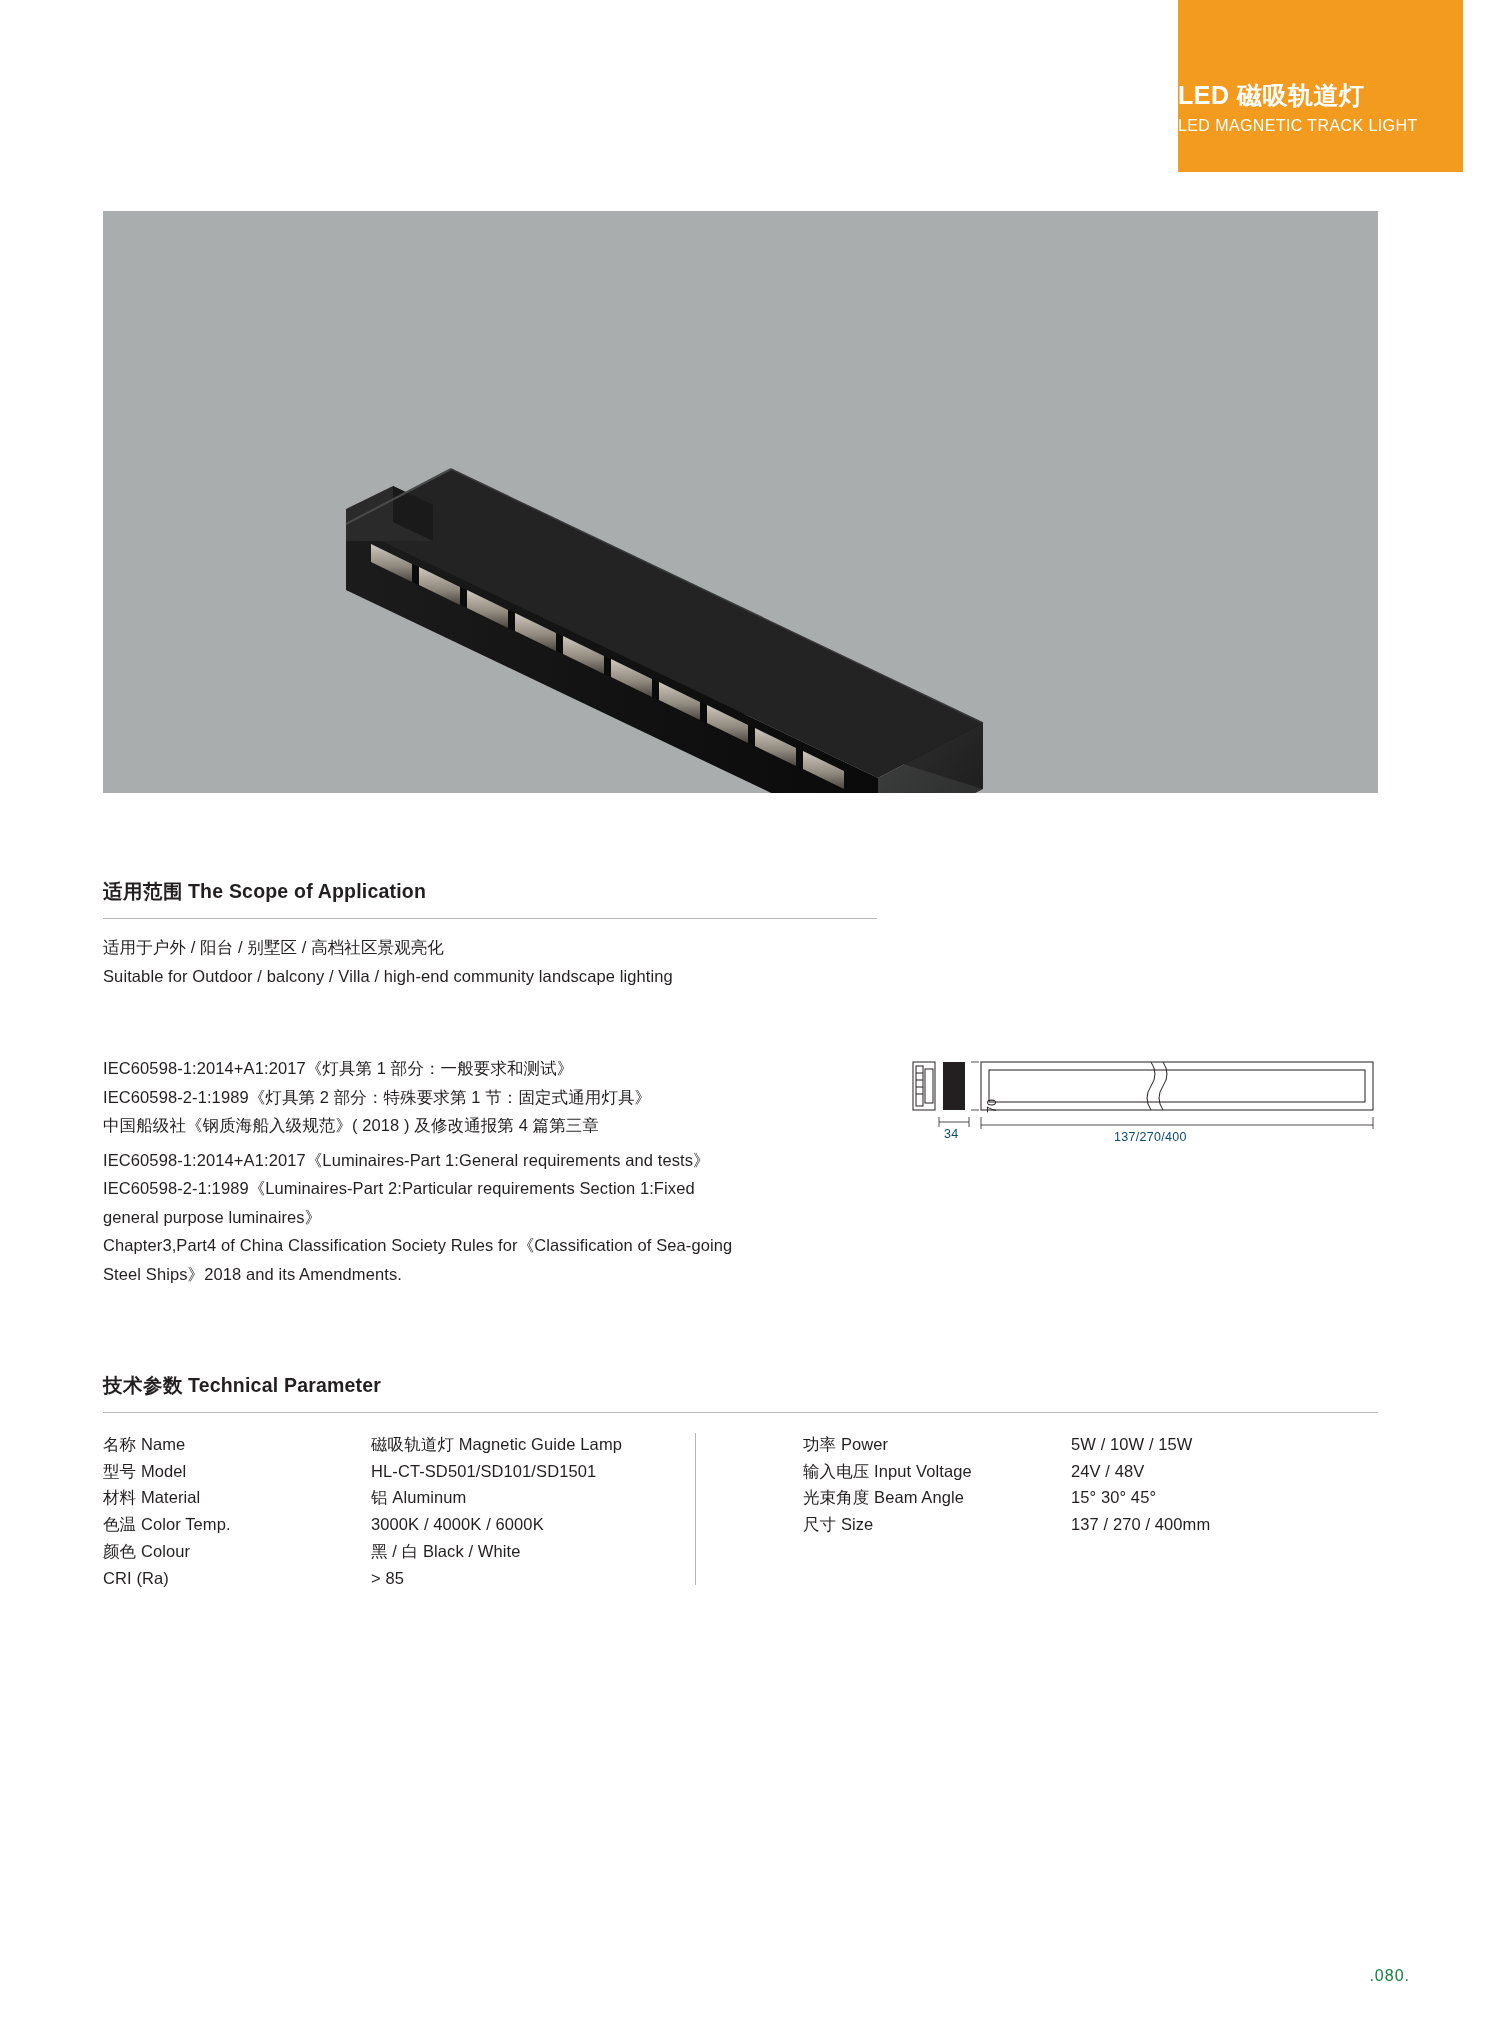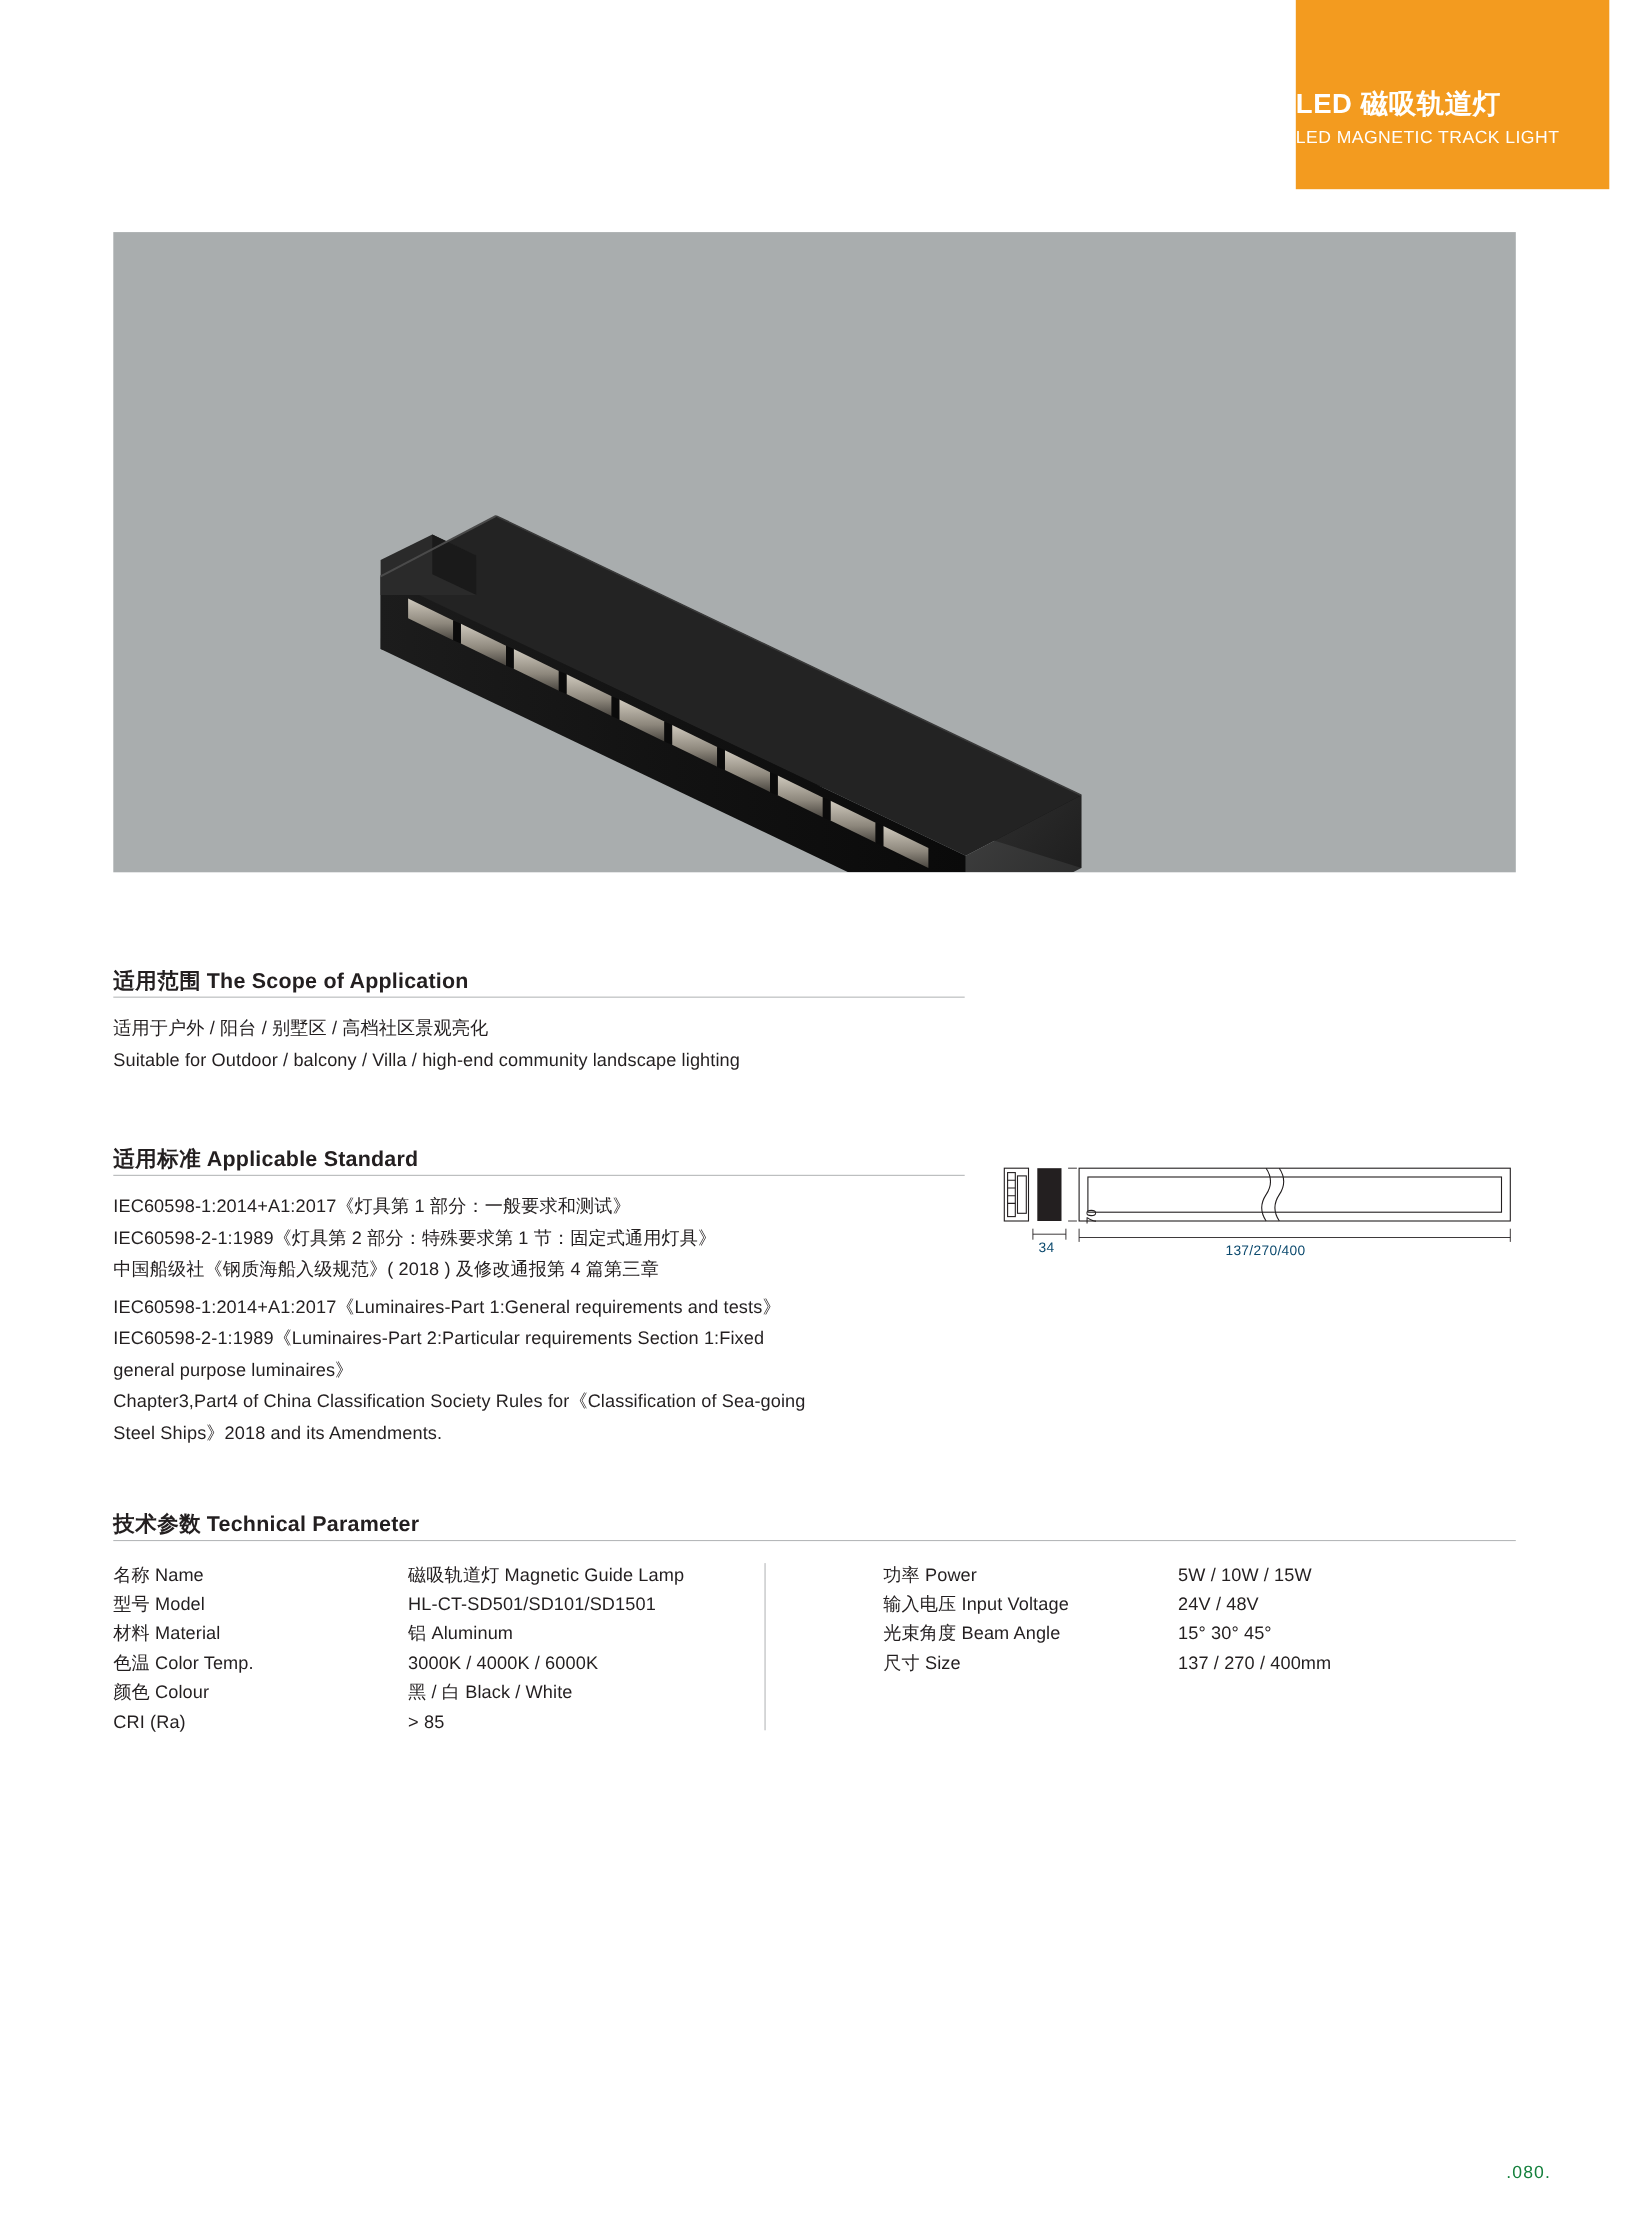--- a/index.html
+++ b/index.html
@@ -60,21 +60,21 @@
 
   
   .section {
     position: absolute;
     left: 103px;
   }
   .sec-title {
     font-size: 0;
     white-space: nowrap;
     border-bottom: 1px solid #b6b8ba;
-    padding-bottom: 1px;
+    padding-bottom: 13px;
     width: 774px;
   }
   .sec-title .t-cn {
     font-size: 19.5px;
     font-weight: bold;
     letter-spacing: 0.5px;
   }
   .sec-title .t-en {
     font-size: 19.5px;
     font-weight: bold;
@@ -241,24 +241,20 @@
     <span class="t-cn">适用范围</span>
     <span class="t-en">The Scope of Application</span>
   </div>
   <div class="body-block">
     <div class="body-line">适用于户外 / 阳台 / 别墅区 / 高档社区景观亮化</div>
     <div class="body-line">Suitable for Outdoor / balcony / Villa / high-end community landscape lighting</div>
   </div>
 </div>
 
 <div class="section" id="standard">
-  <div class="sec-title">
-    <span class="t-cn">适用标准</span>
-    <span class="t-en">Applicable Standard</span>
-  </div>
   <div class="body-block">
     <div class="body-line">IEC60598-1:2014+A1:2017《灯具第 1 部分：一般要求和测试》</div>
     <div class="body-line">IEC60598-2-1:1989《灯具第 2 部分：特殊要求第 1 节：固定式通用灯具》</div>
     <div class="body-line">中国船级社《钢质海船入级规范》( 2018 ) 及修改通报第 4 篇第三章</div>
   </div>
   <div class="body-block grp2">
     <div class="body-line">IEC60598-1:2014+A1:2017《Luminaires-Part 1:General requirements and tests》</div>
     <div class="body-line">IEC60598-2-1:1989《Luminaires-Part 2:Particular requirements Section 1:Fixed</div>
     <div class="body-line">general purpose luminaires》</div>
     <div class="body-line">Chapter3,Part4 of China Classification Society Rules for《Classification of Sea-going</div>

